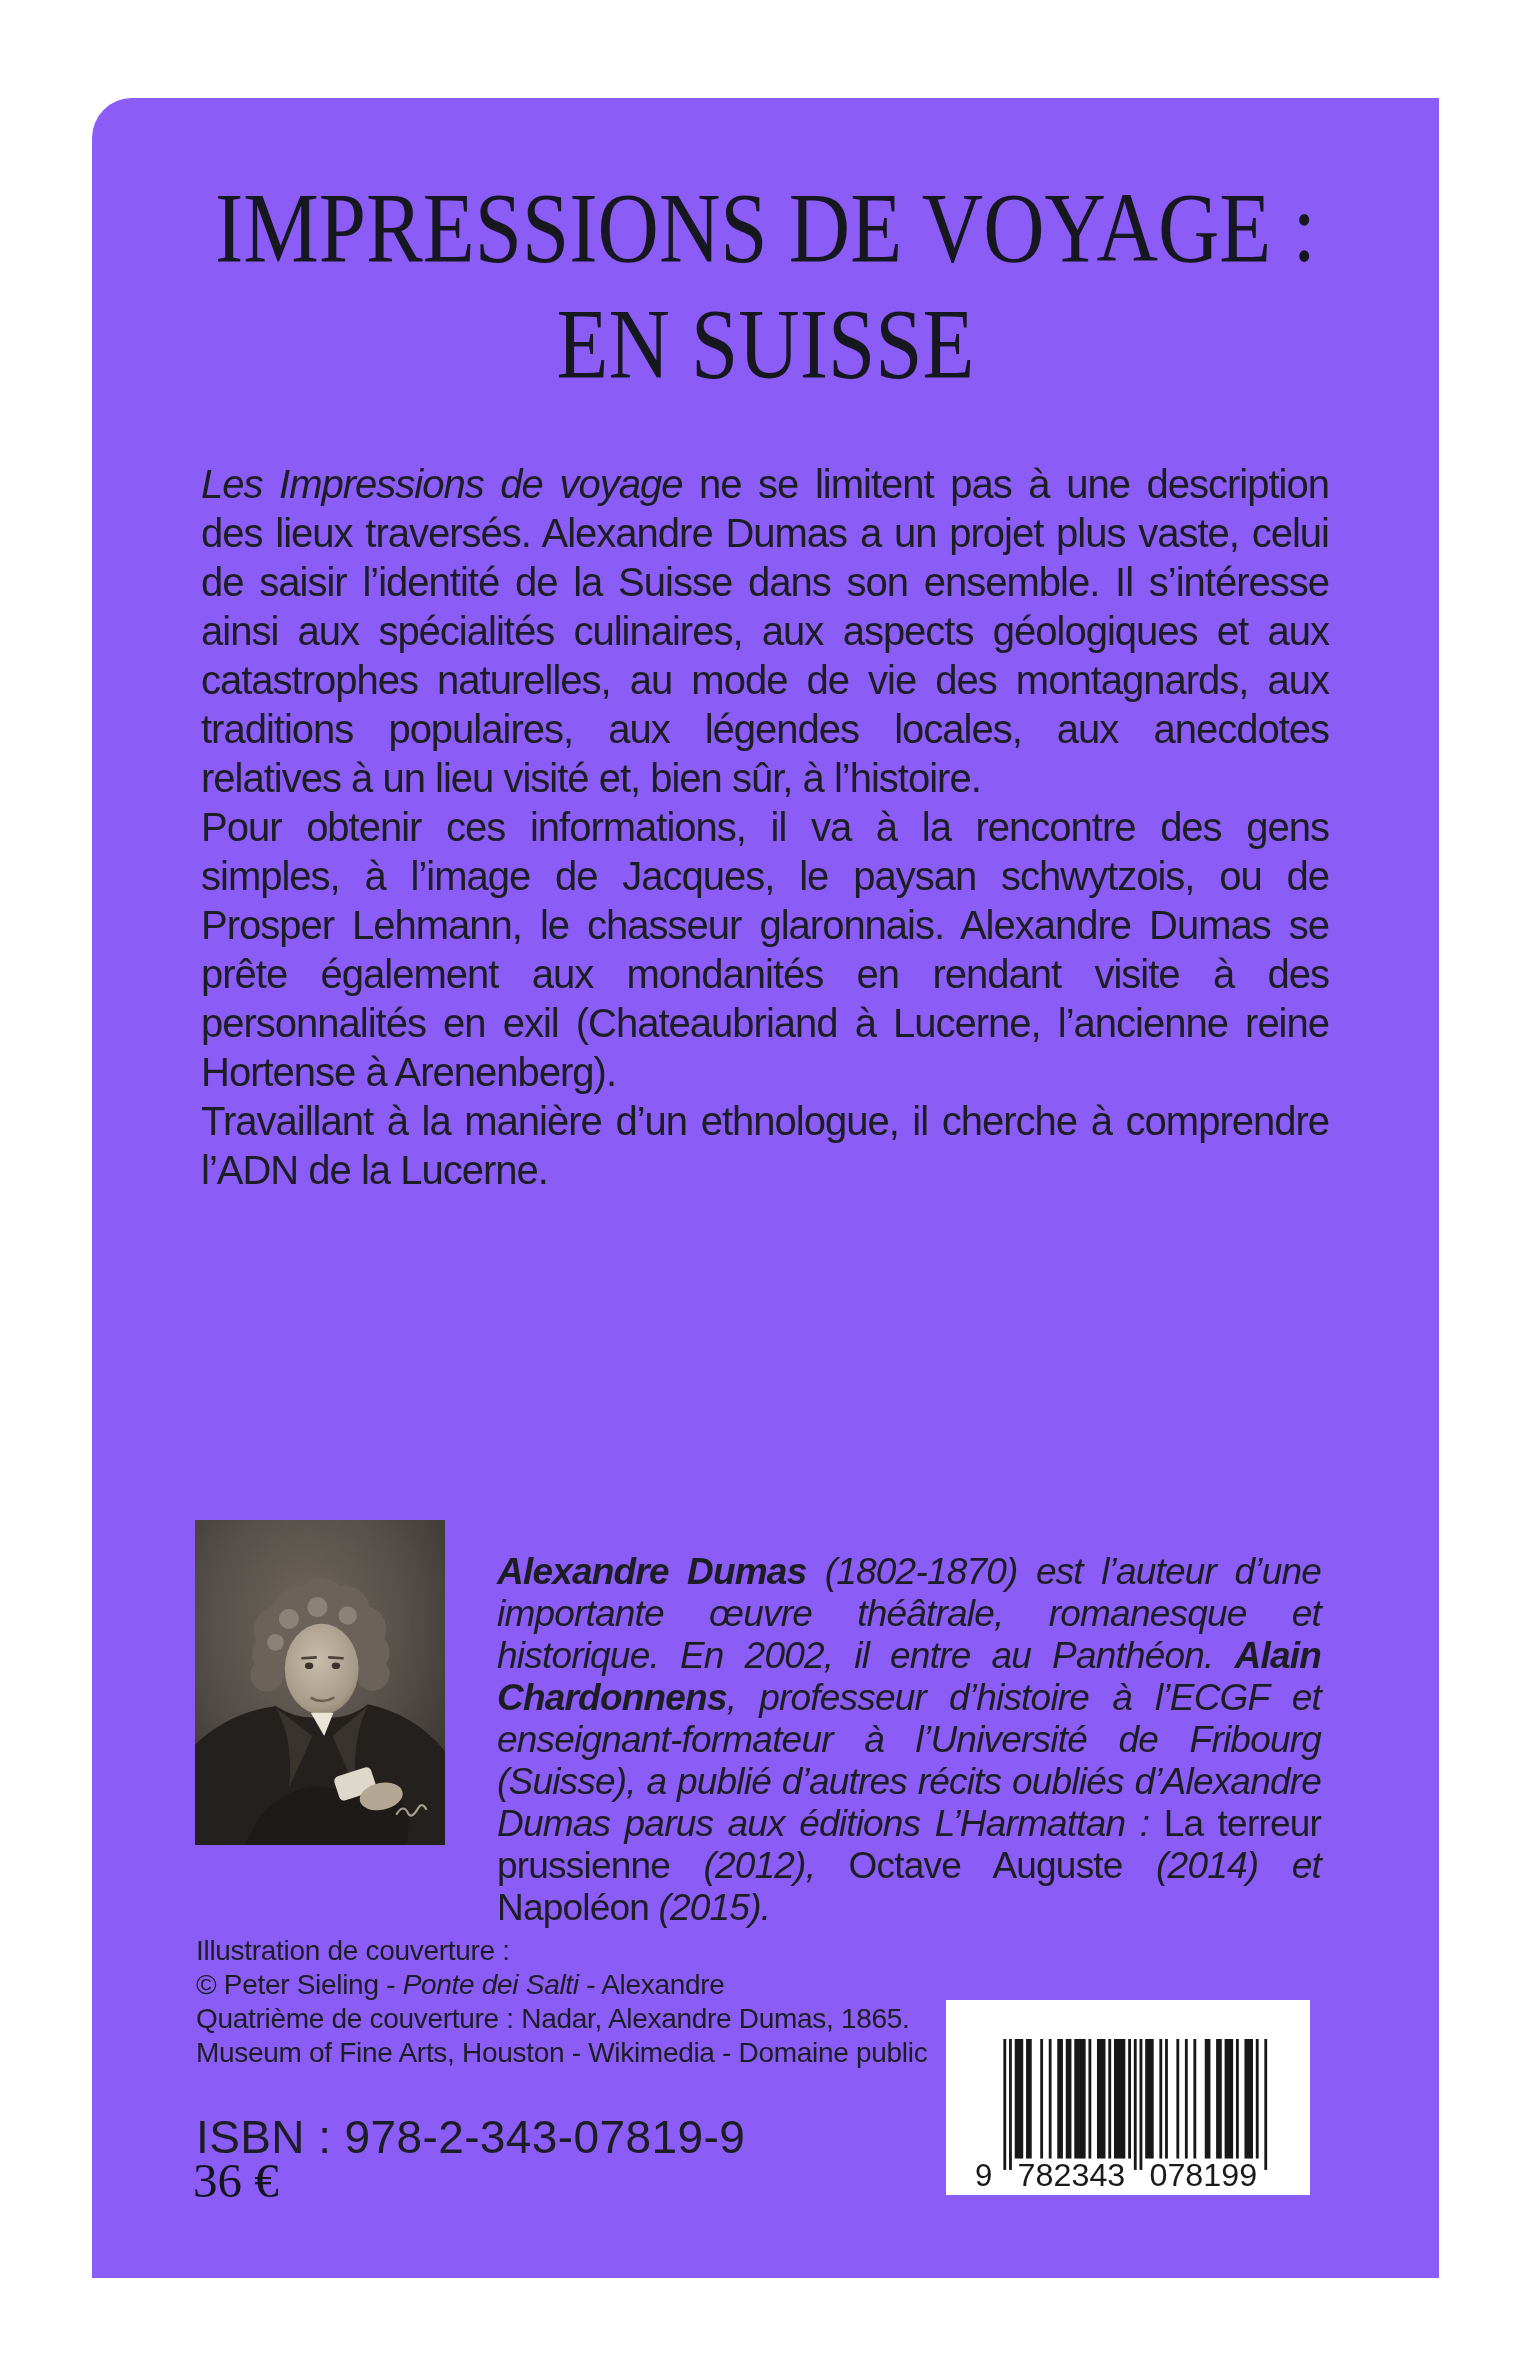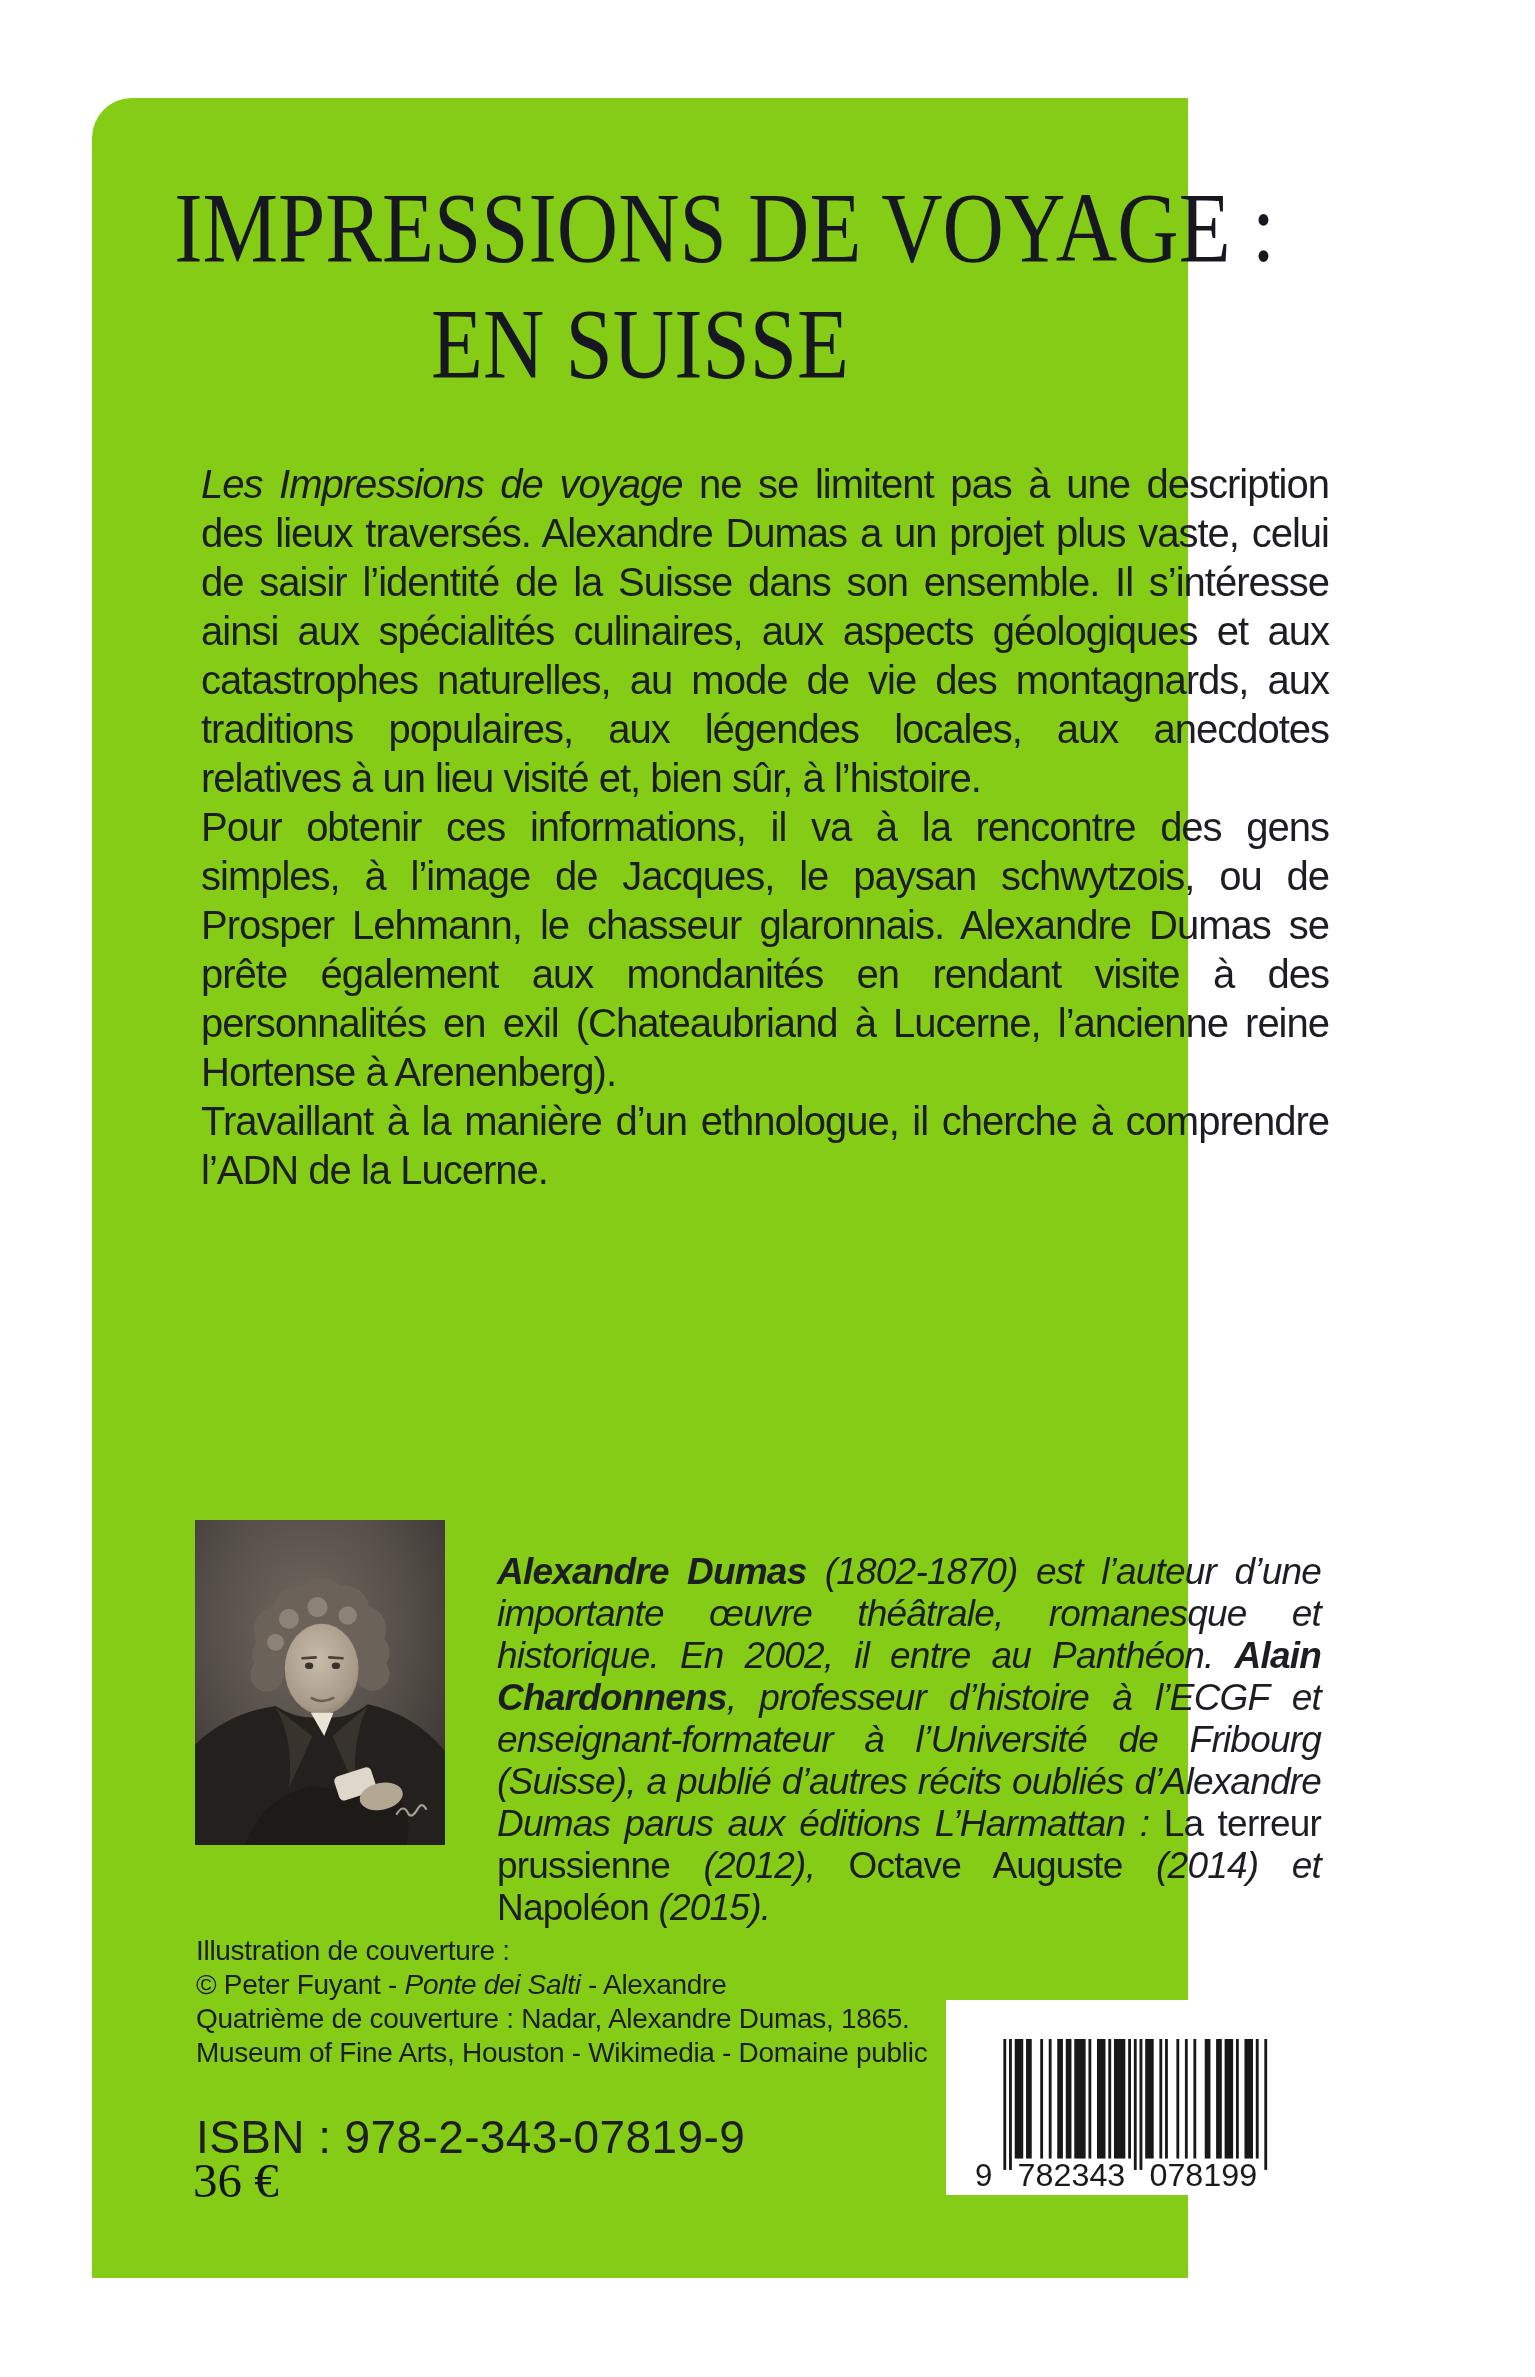--- a/index.html
+++ b/index.html
@@ -1,22 +1,22 @@
 <!DOCTYPE html>
 <html lang="fr" style="font-size:13.4px"><head>
 <meta charset="utf-8">
 <style>
   html,body{margin:0;padding:0;}
   body{
     width:1535px;height:2377px;position:relative;background:#ffffff;
     font-family:"Liberation Sans",sans-serif;overflow:hidden;
   }
   .cover-card{
-    position:absolute;left:92px;top:98px;width:1096px;height:2180px;
-    background:#84cc16;border-radius:40px 0 0 0;text-decoration:underline;
+    position:absolute;left:92px;top:98px;width:1347px;height:2180px;
+    background:#8b5cf6;border-radius:40px 0 0 0;text-decoration:underline;
   }
   .title-block{
     position:absolute;top:72px;left:0;width:100%;
     text-align:center;color:#17171f;
     font-family:"Liberation Serif",serif;
     font-size:100px;line-height:116px;font-weight:400;
     transform:scaleX(0.85);transform-origin:top center;
     white-space:nowrap;
   }
   .body-text{
@@ -128,21 +128,21 @@
       <path d="M240,352 q8,-14 14,-2 q4,8 12,-6 q5,-8 10,2" stroke="#c7c0b1" stroke-width="2.5" fill="none" opacity="0.8"></path>
     </svg>
   </div>
 
   <div class="bio-text">
       <p><span class="seg-bold-italic">Alexandre Dumas </span><span class="seg-italic">(1802-1870) est l’auteur d’une importante œuvre théâtrale, romanesque et historique. En 2002, il entre au Panthéon. </span><span class="seg-bold-italic">Alain Chardonnens</span><span class="seg-italic">, professeur d’histoire à l’ECGF et enseignant-formateur à l’Université de Fribourg (Suisse), a publié d’autres récits oubliés d’Alexandre Dumas parus aux éditions L’Harmattan&nbsp;: </span><span class="seg-normal">La terreur prussienne </span><span class="seg-italic">(2012), </span><span class="seg-normal">Octave Auguste </span><span class="seg-italic">(2014) et </span><span class="seg-normal">Napoléon </span><span class="seg-italic">(2015).</span></p>
     </div>
 
   <div class="credits">
       <p><span class="seg-normal">Illustration de couverture&nbsp;:</span></p>
-      <p><span class="seg-normal">© Peter Fuyant - </span><span class="seg-italic">Ponte dei Salti</span><span class="seg-normal"> - Alexandre</span></p>
+      <p><span class="seg-normal">© Peter Sieling - </span><span class="seg-italic">Ponte dei Salti</span><span class="seg-normal"> - Alexandre</span></p>
       <p><span class="seg-normal">Quatrième de couverture&nbsp;: Nadar, Alexandre Dumas, 1865.</span></p>
       <p><span class="seg-normal">Museum of Fine Arts, Houston - Wikimedia - Domaine public</span></p>
     </div>
 
   <div class="isbn-line">ISBN : 978-2-343-07819-9</div>
 
   <div class="price-line">36 €</div>
 
   <div class="barcode-box">
     <svg viewBox="-10 0 104 52" preserveAspectRatio="none" role="img">

